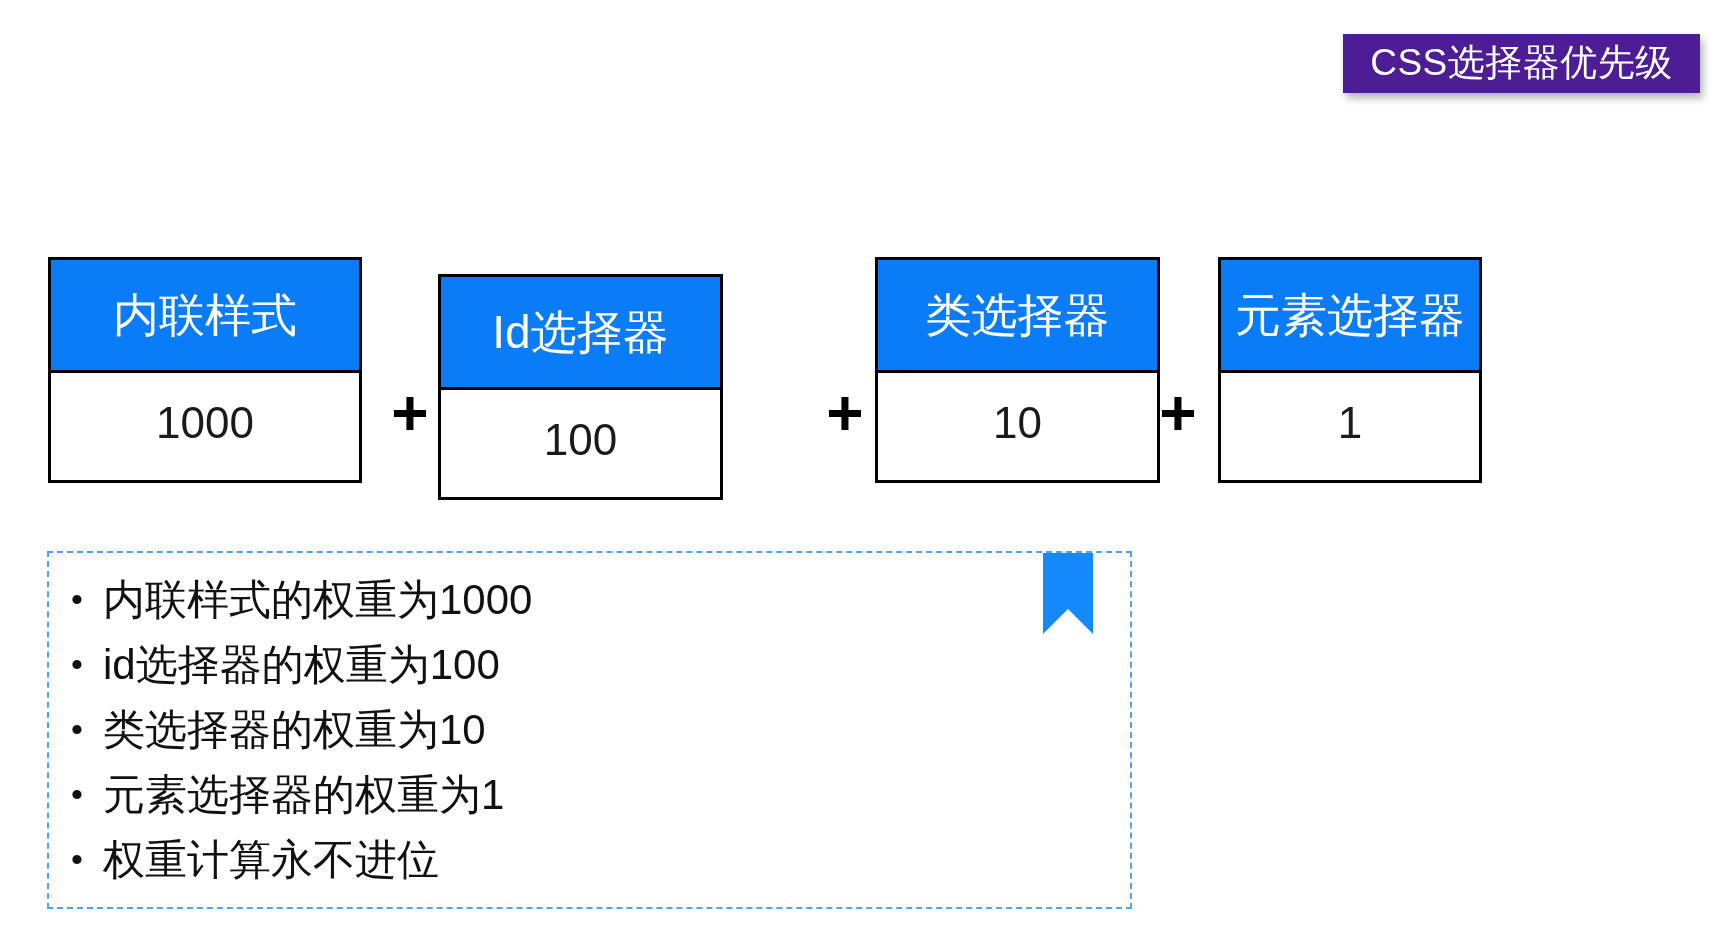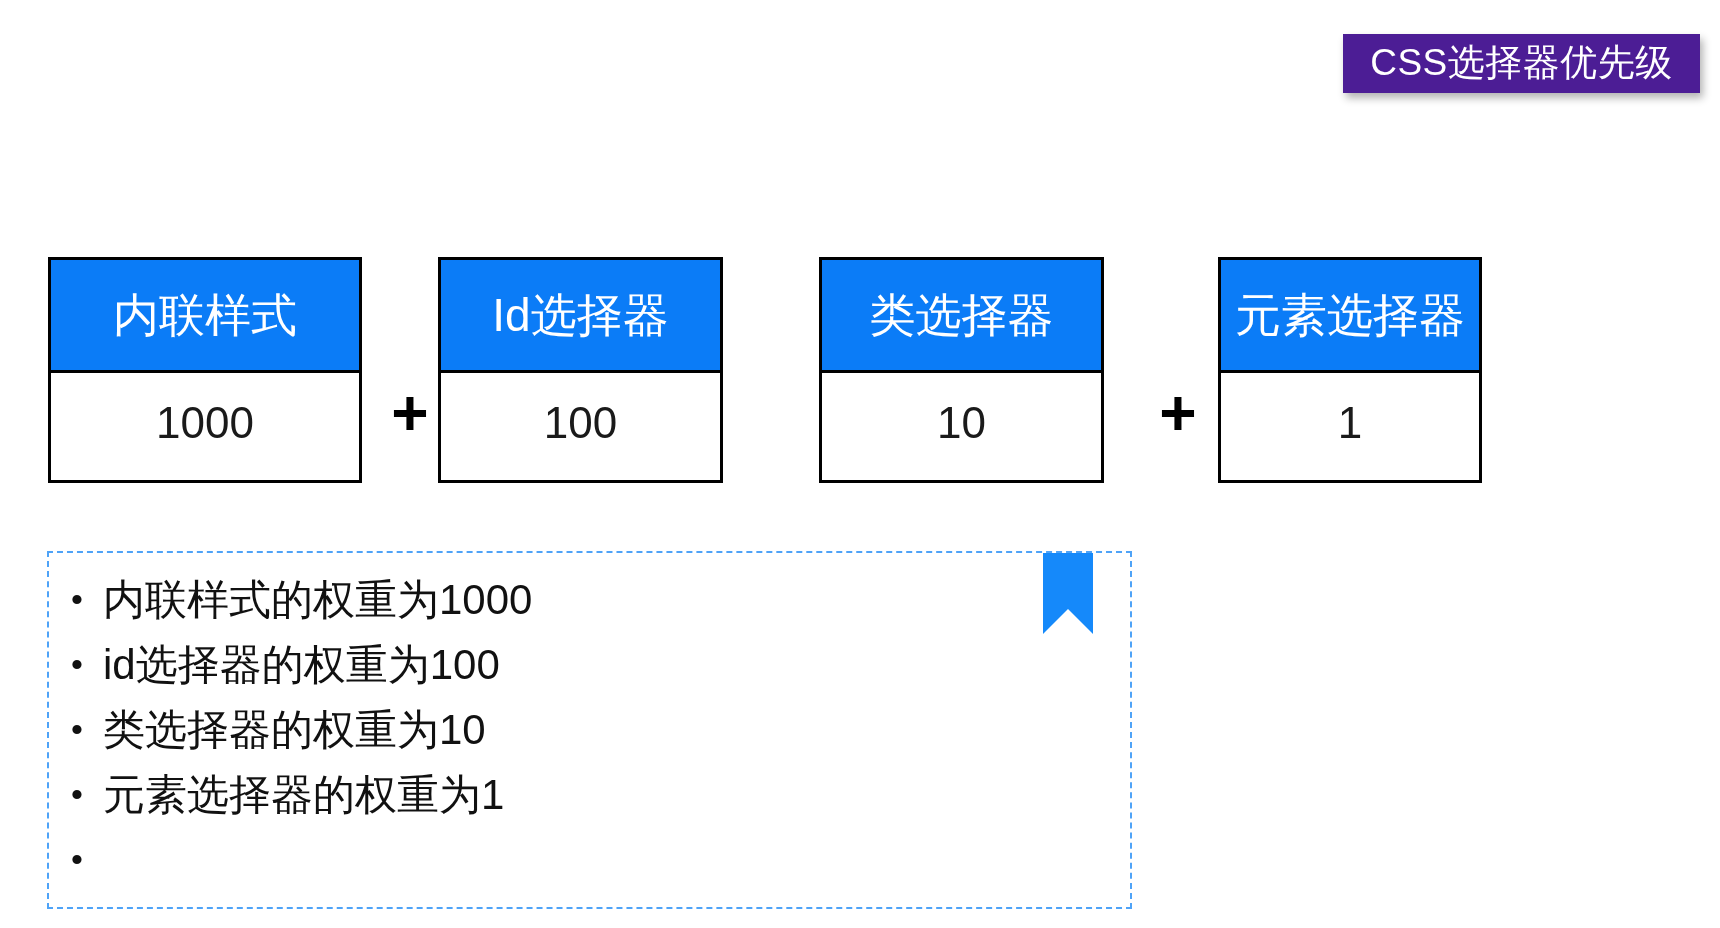--- a/index.html
+++ b/index.html
@@ -156,30 +156,30 @@
 
   <div class="weight-cell" style="left:48px; width:314px;">
     <div class="weight-box">
       <div class="weight-head">内联样式</div>
       <div class="weight-value">1000</div>
     </div>
   </div>
 
   <div class="plus-sign" style="left:380px;">+</div>
 
-  <div class="weight-cell" style="left:438px; width:285px;">
+  <div class="weight-cell" style="left:438px; width:285px;margin-top:17px;">
     <div class="weight-box">
       <div class="weight-head">Id选择器</div>
       <div class="weight-value">100</div>
     </div>
   </div>
 
   <div class="plus-sign" style="left:815px;">+</div>
 
-  <div class="weight-cell" style="left:819px; width:285px;">
+  <div class="weight-cell" style="left:875px; width:285px;">
     <div class="weight-box">
       <div class="weight-head">类选择器</div>
       <div class="weight-value">10</div>
     </div>
   </div>
 
   <div class="plus-sign" style="left:1148px;">+</div>
 
   <div class="weight-cell" style="left:1218px; width:264px;">
     <div class="weight-box">
@@ -208,20 +208,21 @@
       <span class="note-text">类选择器的权重为10</span>
     </li>
 
     <li class="note-item">
       <span class="note-bullet">•</span>
       <span class="note-text">元素选择器的权重为1</span>
     </li>
 
     <li class="note-item">
       <span class="note-bullet">•</span>
+      <span class="note-text">权重计算永不进位</span>
     </li>
 
   </ul>
 </div>
 
 <div id="bookmark-icon">
   <svg width="50" height="81" viewBox="0 0 50 81" xmlns="http://www.w3.org/2000/svg">
     <polygon points="0,0 50,0 50,81 25,56 0,81" fill="#1589FA"></polygon>
   </svg>
 </div>

